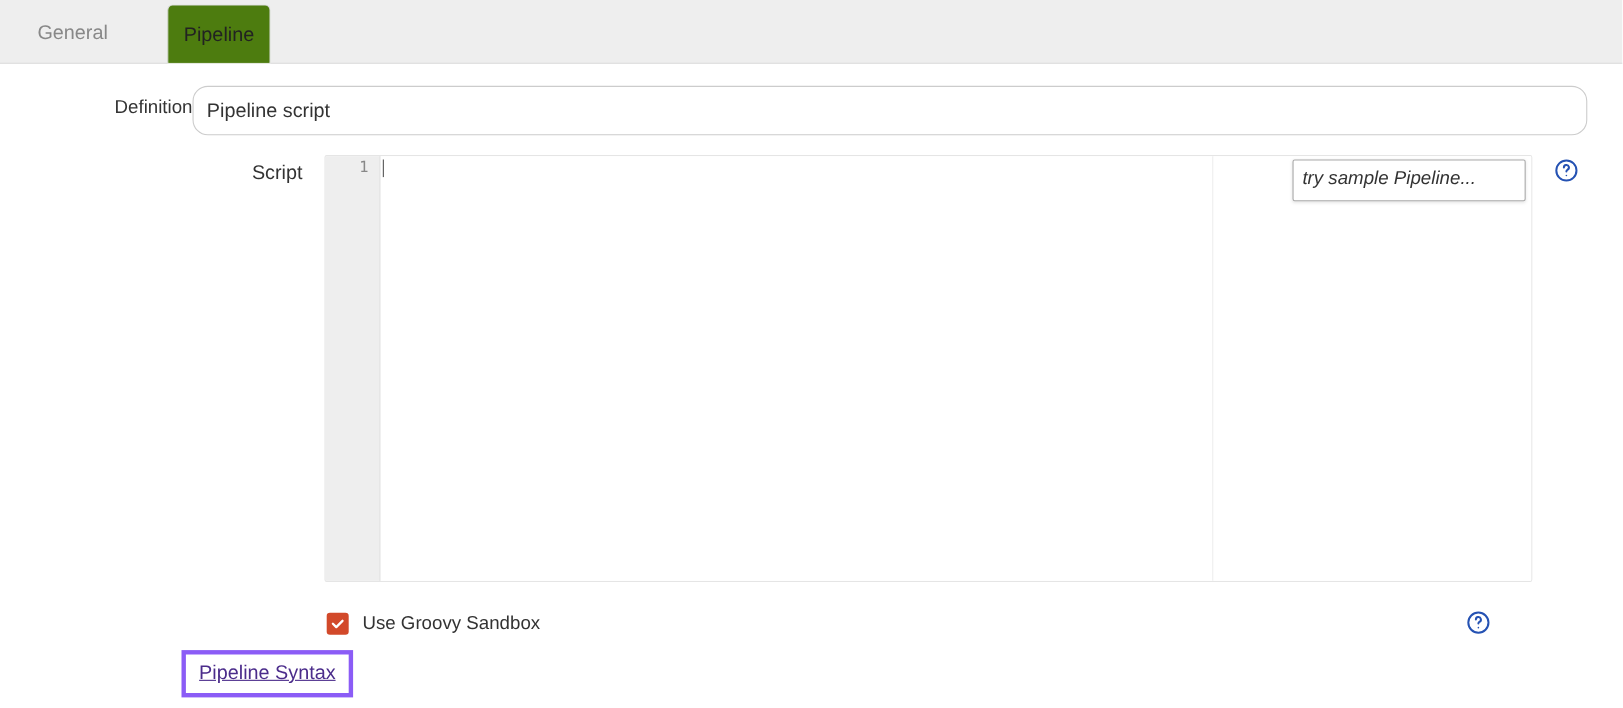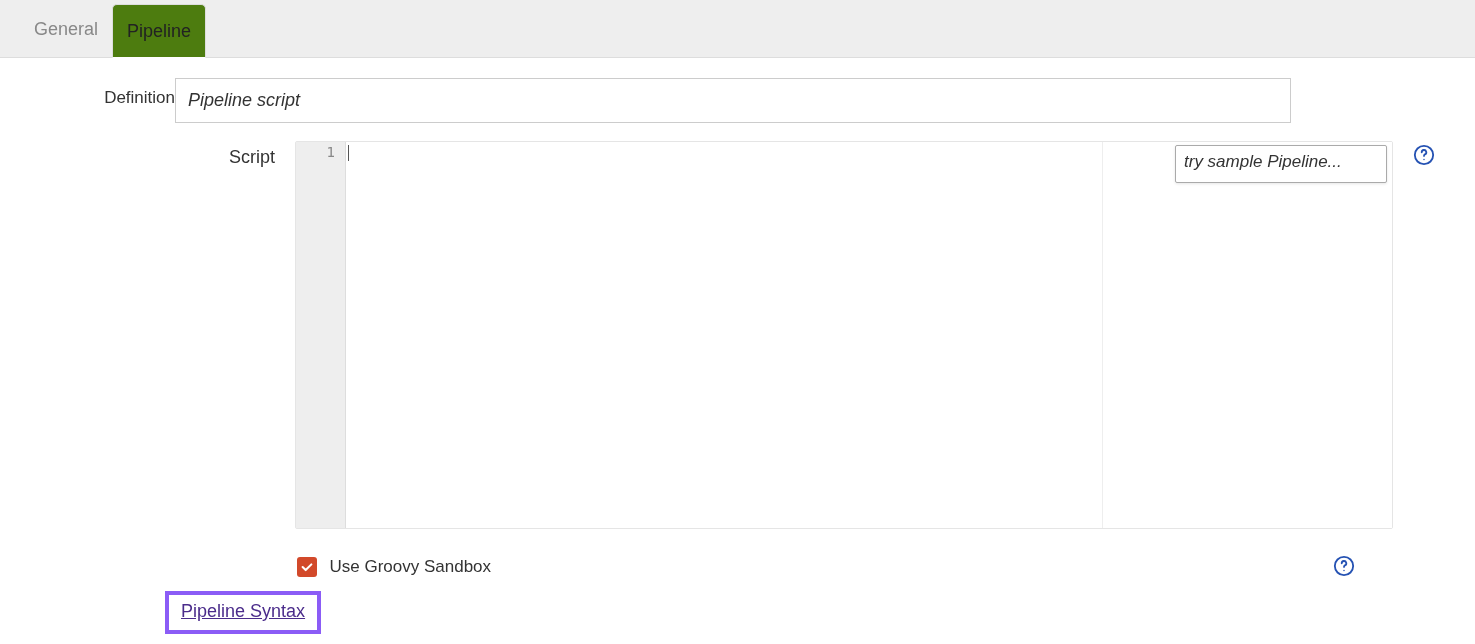--- a/index.html
+++ b/index.html
@@ -13,20 +13,21 @@
     }
 
     
     .tabs {
       display: flex;
       align-items: center;
       background: #eee;
       border-bottom: 1px solid #ddd;
       padding: 0 20px;
       height: 58px;
+      gap: 40px;
     }
     .tab {
       padding: 16px 14px 15px 14px;
       color: #888;
       cursor: pointer;
       font-size: 18px;
     }
     .tab.active {
       background: #4d7c0f;
       color: #222;
@@ -56,31 +57,30 @@
       font-size: 17px;
       padding-top: 10px;
     }
     .field {
       flex: 1;
       position: relative;
     }
 
     
     .definition-select {
-      width: 1116px;
+      width: 1268px;
       height: 45px;
       border: 1px solid #ccc;
-      border-radius: 0;
+      border-radius: 14px;
       background: #fff;
       font-size: 18px;
       padding: 8px 12px;
       color: #333;
       cursor: pointer;
       outline: none;
-      font-style: italic;
     }
 
     
     .script-row {
       display: flex;
       align-items: flex-start;
     }
     .script-label {
       flex: 0 0 240px;
       text-align: right;

